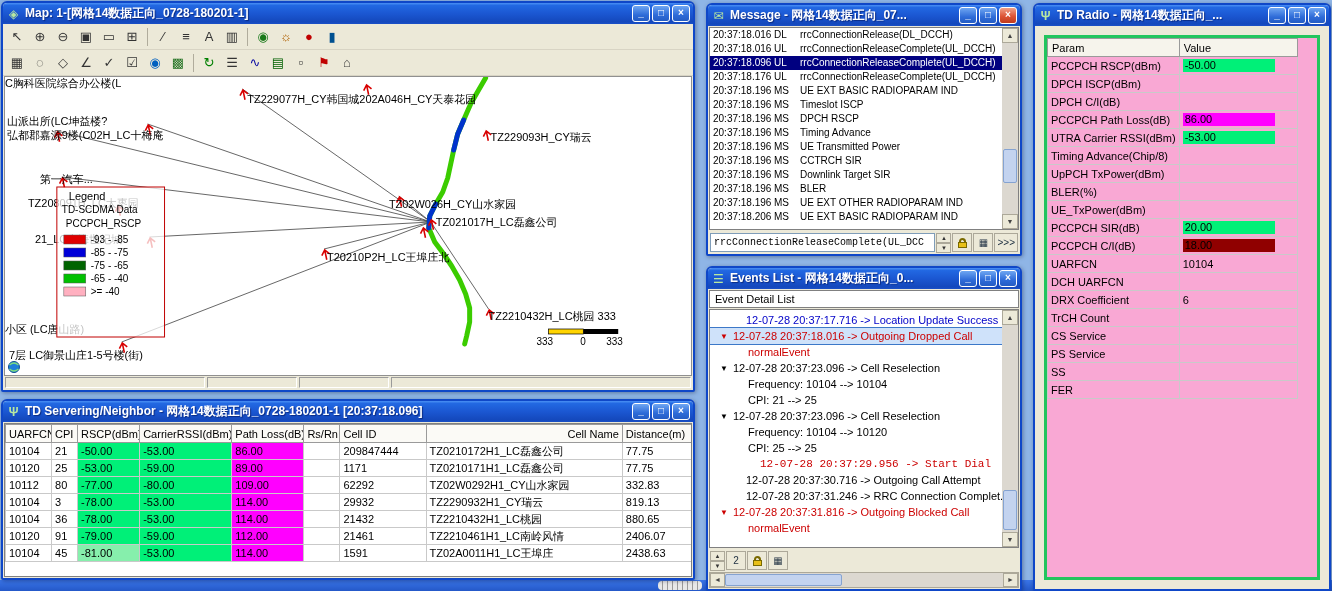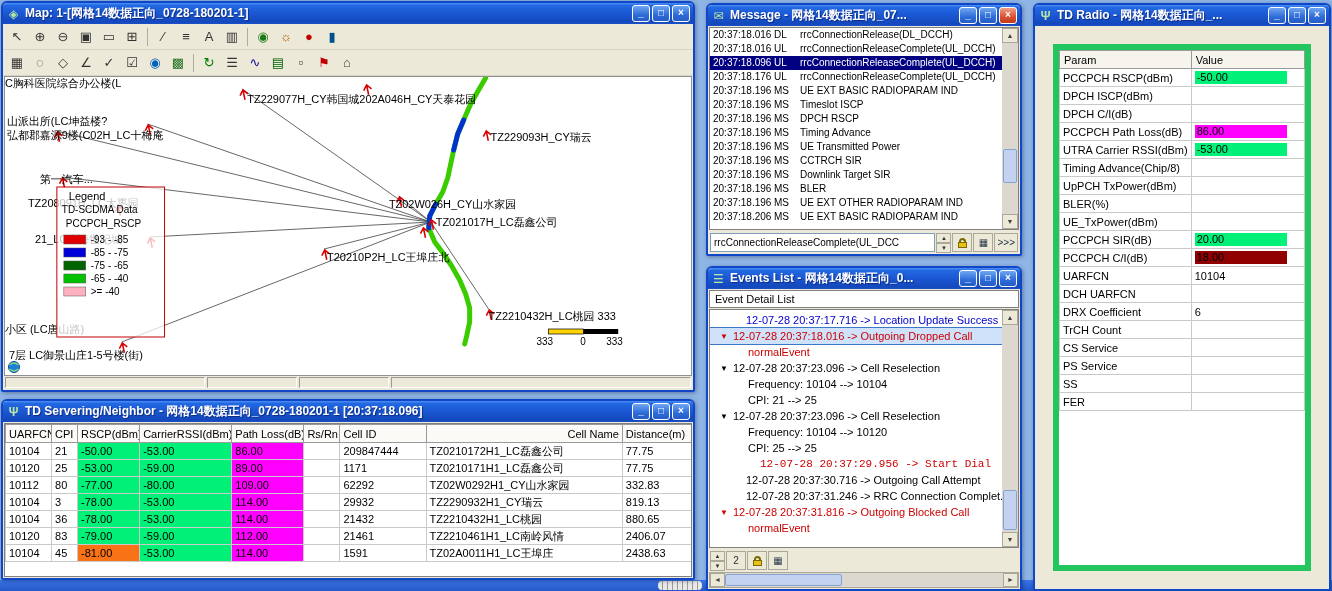--- a/index.html
+++ b/index.html
@@ -25,21 +25,21 @@
   .pane{border:1px solid;border-color:#9a9a9a #fff #fff #9a9a9a;height:11px}
 
   
   .list-wrap{flex:1;position:relative;margin:1px;background:#fff;border:1px solid #808080;overflow:hidden}
   .inner-list{position:absolute;inset:0 16px 0 0;overflow:hidden}
   .vscroll{position:absolute;top:0;right:0;bottom:0;width:16px;background:#dcd8d0;display:flex;flex-direction:column}
   .sbtn{flex:0 0 15px;background:#ece9d8;border:1px solid #aca899;font-size:7px;text-align:center;line-height:13px;color:#444}
   .strack{flex:1;position:relative}
   .sthumb{position:absolute;left:1px;right:1px;background:#c3d3ef;border:1px solid #85a3d1;border-radius:2px}
   .bottombar{flex:0 0 23px;display:flex;align-items:center;gap:1px;padding:1px 2px;background:#ece9d8}
-  .combo{flex:1;height:19px;border:1px solid #7f9db9;background:#fff;font-size:10px;padding:0 3px;font-family:Liberation Sans, sans-serif;min-width:0}
+  .combo{flex:1;height:19px;border:1px solid #7f9db9;background:#fff;font-size:10px;padding:0 3px;font-family:Liberation Mono, monospace;min-width:0}
   .spin{display:flex;flex-direction:column;width:15px;height:19px}
   .spin span{flex:1;font-size:6px;line-height:8px;text-align:center;background:#ece9d8;border:1px solid #aca899;color:#333}
   .sqbtn{min-width:20px;height:19px;background:#ece9d8;border:1px solid #aca899;display:flex;align-items:center;justify-content:center;font-size:10px;padding:0 2px;color:#234}
   .lock{display:flex;flex-direction:column;align-items:center}
   .lock .sh{width:7px;height:4px;border:2px solid #7a6a00;border-bottom:none;border-radius:4px 4px 0 0}
   .lock .bd{width:9px;height:6px;background:#e8c018;border:1px solid #7a6a00}
 
   
   .msg-row{display:flex;height:14px;line-height:14px;font-size:10px;white-space:nowrap;cursor:default}
   .msg-row.sel{background:#000080;color:#fff}
@@ -53,21 +53,21 @@
   .ev-row{display:flex;align-items:center;height:16px;font-size:11px;white-space:nowrap;cursor:default}
   .ev-row.sel{background:#cfe2fa;outline:1px solid #3c78c8}
   .ev-arrow{width:11px;font-size:8px;margin-right:2px}
   .ev-text{overflow:hidden}
   .ev-hscroll{flex:0 0 15px;display:flex;background:#dcd8d0;margin:0 1px 1px 1px;border:1px solid #aca899}
   .hbtn{flex:0 0 15px;background:#ece9d8;border:1px solid #aca899;font-size:7px;text-align:center;line-height:12px;color:#444}
   .htrack{flex:1;position:relative}
   .hthumb{position:absolute;top:1px;bottom:1px;left:0;width:42%;background:#c3d3ef;border:1px solid #85a3d1;border-radius:2px}
 
   
-  .radio-body{flex:1;background:#ffffff;margin:18px;border:6px solid #22c55e;overflow:hidden}
+  .radio-body{flex:1;background:#f9a8d4;margin:9px;border:3px solid #22c55e;overflow:hidden}
   table.radio{border-collapse:collapse;table-layout:fixed;font-size:11px}
   table.radio th{background:#f6f4ec;border:1px solid #9a9a9a;font-weight:normal;text-align:left;padding:0 4px;height:18px}
   table.radio td{border:1px solid #c9c9c9;height:18px;padding:0 3px;white-space:nowrap;overflow:hidden}
   .chip{display:inline-block;width:92px;height:13px;line-height:13px;padding:0 2px;vertical-align:middle}
 
   
   .ngrid-wrap{flex:1;background:#fff;margin:1px;border:1px solid #808080;overflow:hidden}
   table.ngrid{border-collapse:collapse;table-layout:fixed;width:688px;font-size:11px}
   table.ngrid th{background:#fbfaf6;border:1px solid #9a9a9a;font-weight:normal;text-align:left;padding:0 3px;height:18px;white-space:nowrap;overflow:hidden}
   table.ngrid td{border:1px solid #c9c9c9;height:17px;padding:0 3px;white-space:nowrap;overflow:hidden}
@@ -278,33 +278,33 @@
             <td style="background: rgb(0, 240, 120);">-78.00</td>
             <td style="background: rgb(0, 240, 120);">-53.00</td>
             <td style="background: rgb(255, 0, 255);">114.00</td>
             <td></td>
             <td>21432</td>
             <td>TZ2210432H1_LC桃园</td>
             <td>880.65</td>
           </tr>
           <tr>
             <td>10120</td>
-            <td>83</td>
+            <td>91</td>
             <td style="background: rgb(0, 240, 120);">-79.00</td>
             <td style="background: rgb(0, 240, 120);">-59.00</td>
             <td style="background: rgb(255, 0, 255);">112.00</td>
             <td></td>
             <td>21461</td>
             <td>TZ2210461H1_LC南岭风情</td>
             <td>2406.07</td>
           </tr>
           <tr>
             <td>10104</td>
             <td>45</td>
-            <td style="background: #f97316;">-81.00</td>
+            <td style="background: #86efac;">-81.00</td>
             <td style="background: rgb(0, 240, 120);">-53.00</td>
             <td style="background: rgb(255, 0, 255);">114.00</td>
             <td></td>
             <td>1591</td>
             <td>TZ02A0011H1_LC王埠庄</td>
             <td>2438.63</td>
           </tr>
         </tbody>
     </table>
   </div>

